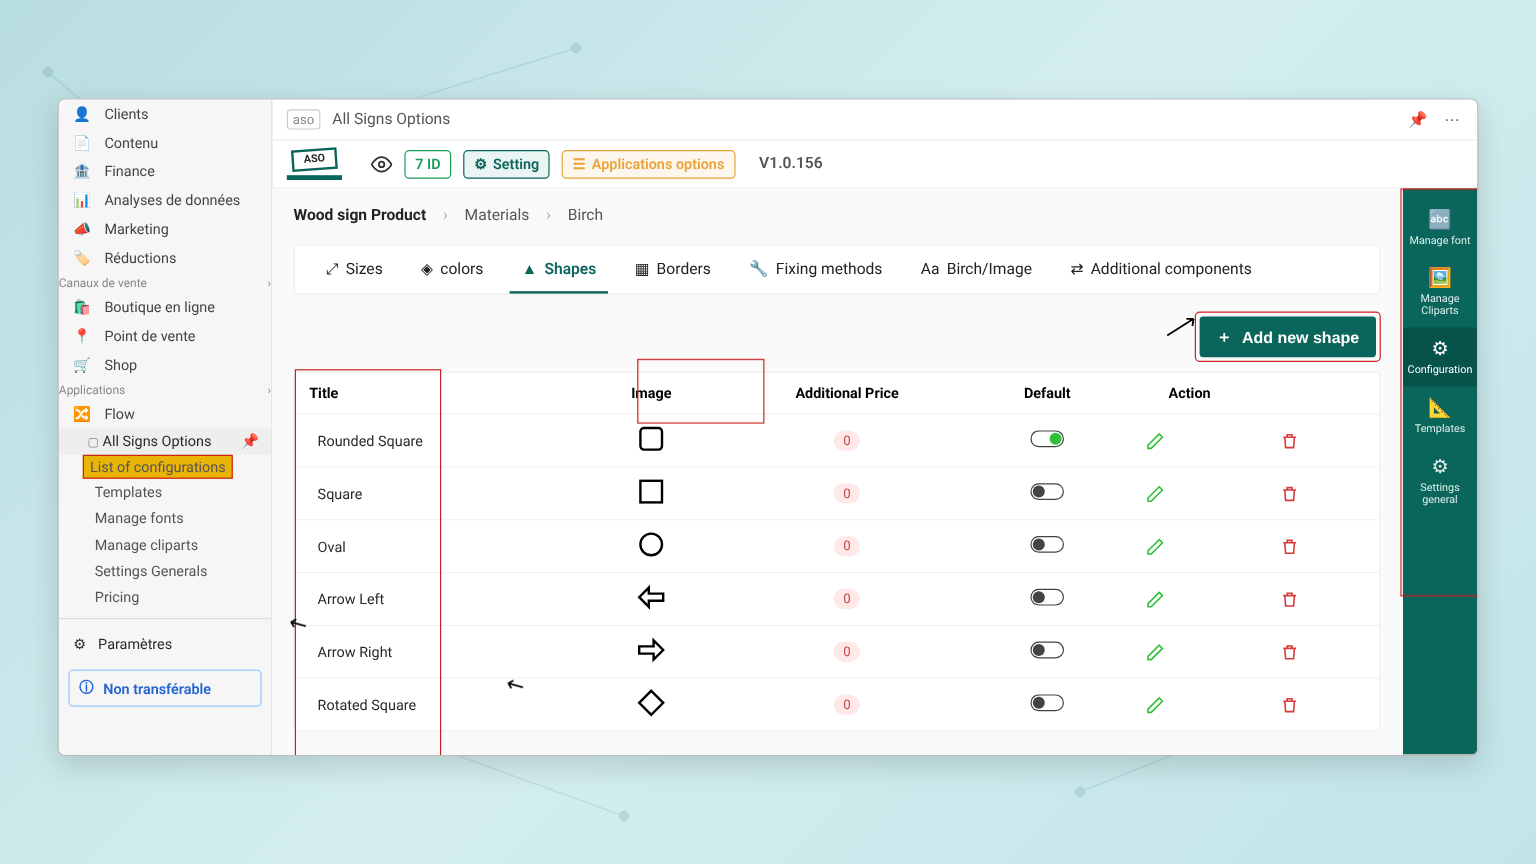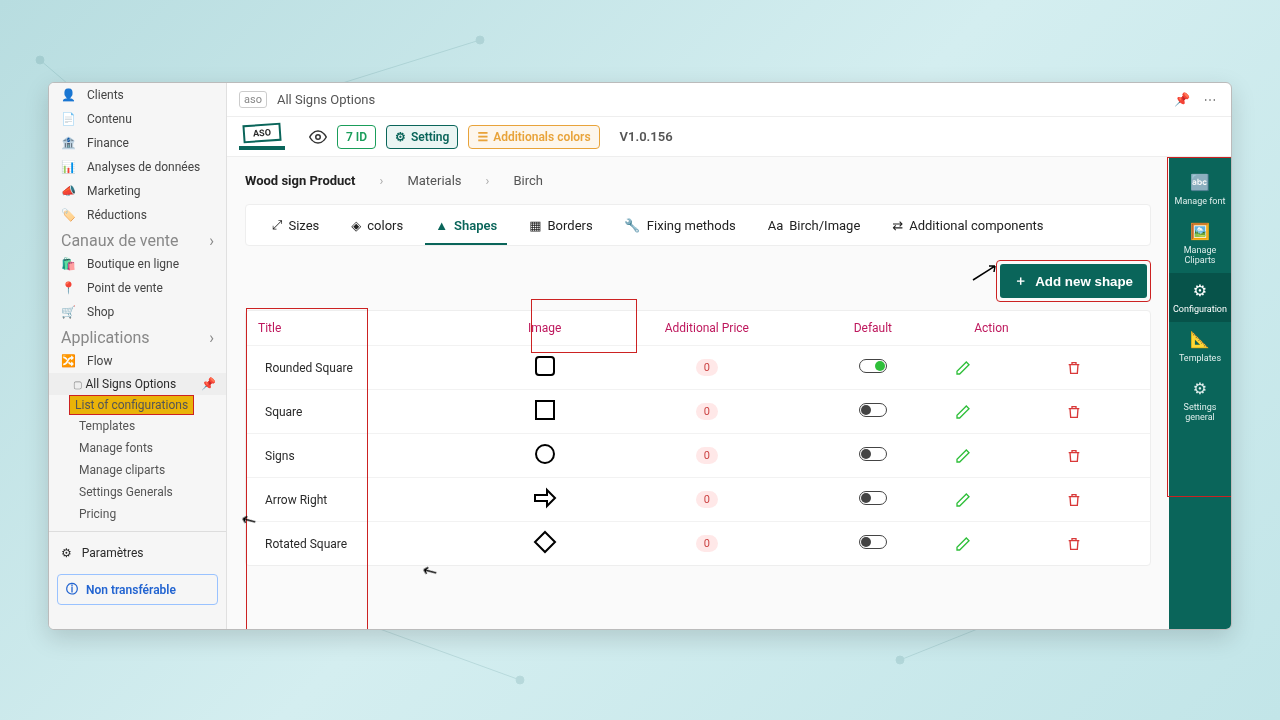--- a/index.html
+++ b/index.html
@@ -2,21 +2,21 @@
 <html><head>
 <meta charset="utf-8">
 <style>
 * { box-sizing: border-box; margin: 0; padding: 0; }
 body { font-family: -apple-system, BlinkMacSystemFont, "Segoe UI", Roboto, sans-serif; font-size: 13px; color: #2a2a2a; background: linear-gradient(135deg, #b8dde0 0%, #d4eef0 50%, #c2e5e8 100%); width: 1280px; height: 720px; overflow: hidden; position: relative; }
 .bg-nodes { position: absolute; inset: 0; opacity: 0.15; pointer-events: none; }
 .app-window { position: absolute; left: 48px; top: 82px; width: 1184px; height: 548px; background: #fff; border: 1px solid #bbb; border-radius: 6px; box-shadow: 0 8px 24px rgba(0,0,0,0.15); overflow: hidden; display: flex; }
 .left-sidebar { width: 178px; background: #f6f6f6; border-right: 1px solid #e0e0e0; display: flex; flex-direction: column; overflow-y: auto; font-size: 12px; }
 .left-sidebar .nav-item { display:flex; align-items:center; gap:10px; padding:5px 12px; color:#444; cursor:pointer; }
 .left-sidebar .nav-item .icn { width:16px; text-align:center; color:#666; }
-.left-sidebar .section { padding:4px 12px 2px; color:#888; font-size:16px; display:flex; justify-content:space-between; align-items:center; }
+.left-sidebar .section { padding:4px 0 2px; color:#888; font-size:10px; display:flex; justify-content:space-between; align-items:center; }
 .left-sidebar .sub { padding-left:30px; color:#555; padding-top:4px; padding-bottom:4px; cursor:pointer; }
 .left-sidebar .sub.highlight { background:#eab308; border:1.5px solid #c22; font-weight:normal; display:inline-block; margin-left:20px; padding:2px 5px; }
 .left-sidebar .pinned { display:flex; align-items:center; justify-content:space-between; padding:4px 10px 4px 24px; background:#eee; }
 .left-sidebar .sep { border-top:1px solid #ddd; margin:6px 0; }
 .left-sidebar .param { display:flex; align-items:center; gap:10px; padding:8px 12px; }
 .left-sidebar .nontransfer { border:1px solid #99c2ff; border-radius:4px; margin:6px 8px; padding:6px 8px; display:flex; align-items:center; gap:8px; color:#2264d1; font-weight:600; }
 .main { flex:1; display:flex; flex-direction:column; overflow:hidden; }
 .top-bar { height:34px; display:flex; align-items:center; padding:0 12px; gap:10px; border-bottom:1px solid #eee; color:#555; }
 .top-bar .spacer { flex:1; }
 .tb-icon { width:18px; text-align:center; color:#666; cursor:pointer; }
@@ -25,36 +25,36 @@
 .logo .box { position:absolute; top:2px; left:4px; width:38px; height:18px; border:2px solid #0a655a; background:#fff; font-size:9px; font-weight:bold; display:flex; align-items:center; justify-content:center; transform:rotate(-4deg); }
 .logo .bar { position:absolute; bottom:2px; left:0; width:46px; height:4px; background:#0a655a; }
 .eye-btn { color:#333; cursor:pointer; }
 .pill { border:1.5px solid; border-radius:4px; padding:4px 8px; font-size:12px; font-weight:600; display:flex; align-items:center; gap:5px; cursor:pointer; }
 .pill.green { border-color:#1a9d5a; color:#1a9d5a; }
 .pill.teal { border-color:#0a655a; color:#0a655a; background:#eaf5f3; }
 .pill.orange { border-color:#e8a33a; color:#e8a33a; background:#fdf6ec; }
 .version { color:#555; font-weight:600; font-size:13px; margin-right:4px; }
 .content-row { flex:1; display:flex; overflow:hidden; }
 .content { flex:1; padding:16px 18px; overflow-y:auto; background:#fafafa; }
-.breadcrumb { display:flex; align-items:center; gap:24px; margin-bottom:16px; color:#555; font-size:13px; }
+.breadcrumb { display:flex; align-items:center; gap:14px; margin-bottom:16px; color:#555; font-size:13px; }
 .breadcrumb .strong { font-weight:bold; color:#222; }
 .breadcrumb .chev { color:#aaa; }
 .tab-row { display:flex; align-items:center; background:#fff; border:1px solid #eee; border-radius:4px; margin-bottom:14px; padding:0 10px; }
 .tab { display:flex; align-items:center; gap:6px; padding:12px 16px; color:#222; cursor:pointer; position:relative; }
 .tab.active { color:#0a655a; font-weight:600; }
 .tab.active::after { content:''; position:absolute; left:6px; right:6px; bottom:0; height:2px; background:#0a655a; }
 .tab-highlight { border:1.5px solid #c22; position:absolute; width:106px; height:54px; left:482px; top:216px; pointer-events:none; }
 .addbar { display:flex; justify-content:flex-end; margin-bottom:8px; position:relative; }
 .addbar .arrow { position:absolute; right:150px; top:0; font-size:22px; pointer-events:none; }
 .addbtn-wrap { border:1.5px solid #c22; padding:3px; border-radius:4px; }
 .addbtn { background:#0a655a; color:#fff; border:none; padding:8px 14px; border-radius:3px; display:flex; align-items:center; gap:8px; font-weight:600; cursor:pointer; }
 .table-wrap { background:#fff; border:1px solid #eee; border-radius:4px; position:relative; }
 .title-highlight { border:1.5px solid #c22; position:absolute; left:0; top:-3px; width:122px; height:340px; pointer-events:none; }
 table { width:100%; border-collapse:collapse; }
-th { text-align:left; padding:10px 12px; font-weight:400; color:#be185d; font-size:12px; }
+th { text-align:left; padding:10px 12px; font-weight:700; color:#000000; font-size:12px; }
 th:nth-child(2),th:nth-child(3),th:nth-child(4),th:nth-child(5),th:nth-child(6) { text-align:center; }
 td { padding:8px 19px; border-top:1px solid #f2f2f2; font-size:12px; }
 td:nth-child(2),td:nth-child(3),td:nth-child(4),td:nth-child(5),td:nth-child(6) { text-align:center; }
 .shape-img { display:inline-flex; width:24px; height:24px; align-items:center; justify-content:center; }
 .price-pill { display:inline-block; background:#ffe8e8; color:#c44; border-radius:10px; padding:2px 8px; font-size:11px; }
 .toggle { display:inline-block; width:28px; height:14px; border:1.5px solid #444; border-radius:8px; position:relative; background:#fff; }
 .toggle .knob { position:absolute; width:10px; height:10px; border-radius:50%; background:#444; top:1px; left:1px; }
 .toggle.on { background:#fff; border-color:#444; }
 .toggle.on .knob { background:#2fbf3a; left:auto; right:1px; }
 .act-edit { color:#2fbf3a; cursor:pointer; }
@@ -190,21 +190,21 @@
         </span>
       <span class="pill green">
           <span>7 ID</span>
         </span>
       <span class="pill teal">
           <span>⚙</span>
           <span>Setting</span>
         </span>
       <span class="pill orange">
           <span>☰</span>
-          <span>Additionals colors</span>
+          <span>Applications options</span>
         </span>
       <span class="spacer"></span>
       <span class="version">V1.0.156</span>
     </div>
 
     <div class="content-row">
       <div class="content">
         <div class="breadcrumb">
           <span class="strong">Wood sign Product</span>
             <span class="chev">›</span>
@@ -296,24 +296,40 @@
                   <td><span class="price-pill">0</span></td>
                   <td><span class="toggle"><span class="knob"></span></span></td>
                   <td><span class="act-edit"><svg width="16" height="16" viewBox="0 0 24 24" fill="none" stroke="currentColor" stroke-width="2">
                         <path d="M17 3l4 4L7 21H3v-4z"></path>
                       </svg></span></td>
                   <td><span class="act-del"><svg width="16" height="16" viewBox="0 0 24 24" fill="none" stroke="currentColor" stroke-width="2">
                         <path d="M4 7h16M9 7V4h6v3M6 7l1 13h10l1-13"></path>
                       </svg></span></td>
                 </tr>
                 <tr>
-                  <td>Signs</td>
+                  <td>Oval</td>
                   <td><span class="shape-img">
                       <svg width="24" height="24" viewBox="0 0 24 24">
                         <circle cx="12" cy="12" r="9" stroke="#000" stroke-width="2" fill="none"></circle>
+                      </svg>
+                    </span></td>
+                  <td><span class="price-pill">0</span></td>
+                  <td><span class="toggle"><span class="knob"></span></span></td>
+                  <td><span class="act-edit"><svg width="16" height="16" viewBox="0 0 24 24" fill="none" stroke="currentColor" stroke-width="2">
+                        <path d="M17 3l4 4L7 21H3v-4z"></path>
+                      </svg></span></td>
+                  <td><span class="act-del"><svg width="16" height="16" viewBox="0 0 24 24" fill="none" stroke="currentColor" stroke-width="2">
+                        <path d="M4 7h16M9 7V4h6v3M6 7l1 13h10l1-13"></path>
+                      </svg></span></td>
+                </tr>
+                <tr>
+                  <td>Arrow Left</td>
+                  <td><span class="shape-img">
+                      <svg width="24" height="24" viewBox="0 0 24 24">
+                        <path d="M10 4 L2 12 L10 20 L10 15 L22 15 L22 9 L10 9 Z" stroke="#000" stroke-width="2" fill="none"></path>
                       </svg>
                     </span></td>
                   <td><span class="price-pill">0</span></td>
                   <td><span class="toggle"><span class="knob"></span></span></td>
                   <td><span class="act-edit"><svg width="16" height="16" viewBox="0 0 24 24" fill="none" stroke="currentColor" stroke-width="2">
                         <path d="M17 3l4 4L7 21H3v-4z"></path>
                       </svg></span></td>
                   <td><span class="act-del"><svg width="16" height="16" viewBox="0 0 24 24" fill="none" stroke="currentColor" stroke-width="2">
                         <path d="M4 7h16M9 7V4h6v3M6 7l1 13h10l1-13"></path>
                       </svg></span></td>

